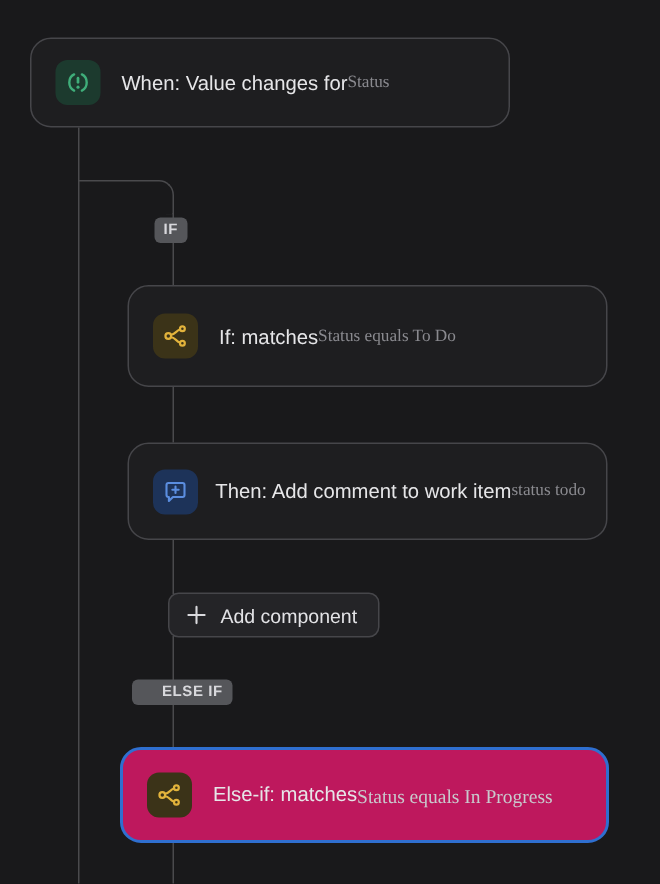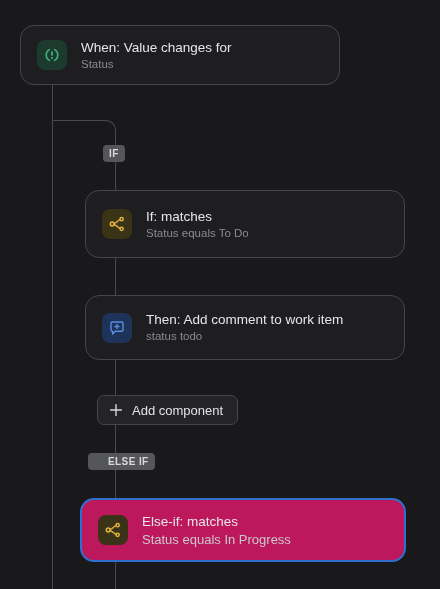--- a/index.html
+++ b/index.html
@@ -62,36 +62,37 @@
     align-items: center;
     justify-content: center;
     margin-right: 14px;
   }
   .icon-trigger { background: #1c3a2e; }
   .icon-branch  { background: #3b3318; }
   .icon-comment { background: #1d3359; }
 
   .card-text {
     display: flex;
-    flex-direction: column;
+    flex-direction: row;
     justify-content: center;
     min-width: 0;
   }
   .card-title {
     font-size: 13.5px;
     color: #e6e6e8;
     line-height: 17px;
     white-space: nowrap;
   }
   .card-sub {
     font-size: 11.5px;
     color: #8a8a8f;
     line-height: 15px;
     margin-top: 1px;
     white-space: nowrap;
+    font-family: Liberation Serif, serif;
   }
   .card.selected .card-sub {
     font-size: 13px;
     color: #c9c9cd;
     line-height: 17px;
     text-align: right;
   }
 
   
   .badge {
@@ -113,20 +114,21 @@
     position: absolute;
     box-sizing: border-box;
     background: #242427;
     border: 1px solid #46464a;
     border-radius: 7px;
     display: flex;
     align-items: center;
     padding: 0 14px 0 11px;
     cursor: pointer;
     height: 30px;
+    margin-left: 15px;
   }
   .add-btn .plus {
     width: 14px;
     height: 14px;
     margin-right: 9px;
     flex: 0 0 14px;
     display: flex;
     align-items: center;
     justify-content: center;
   }

